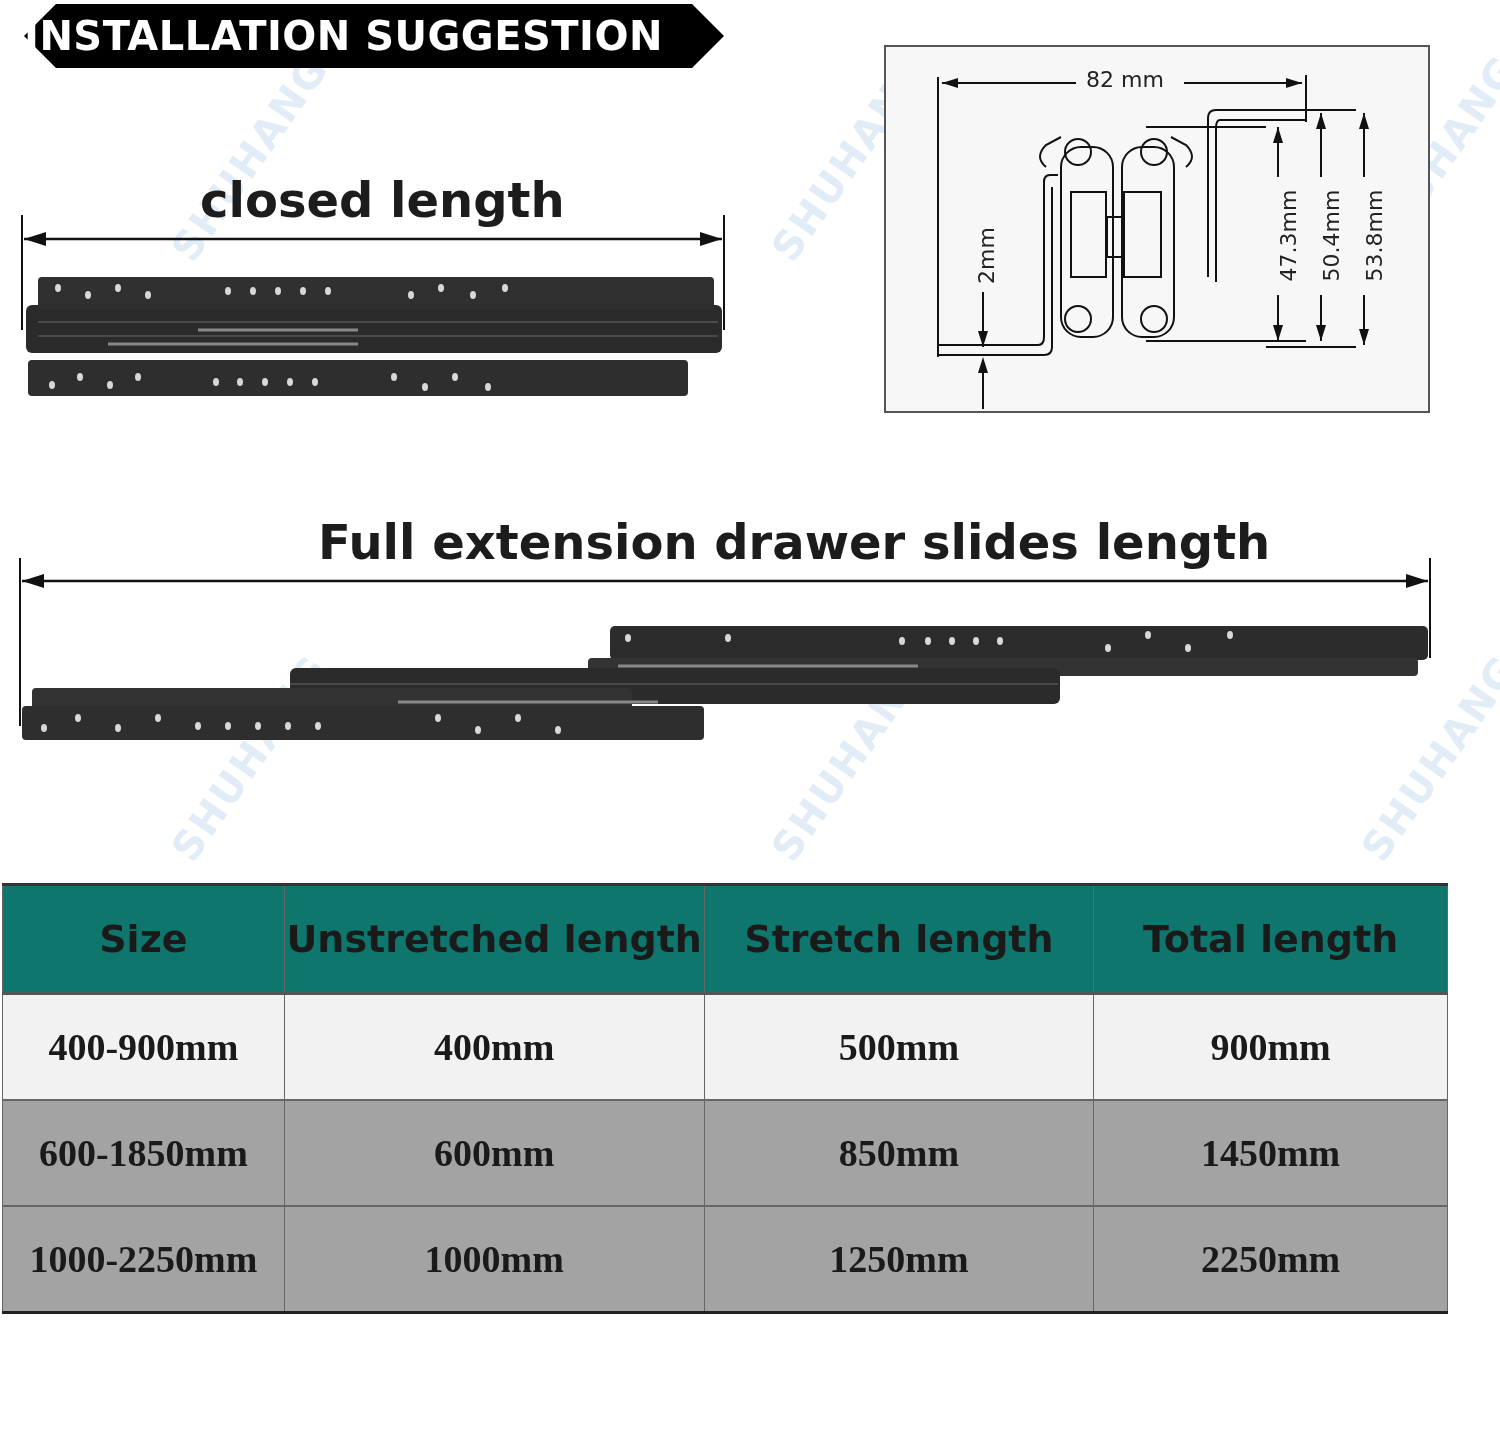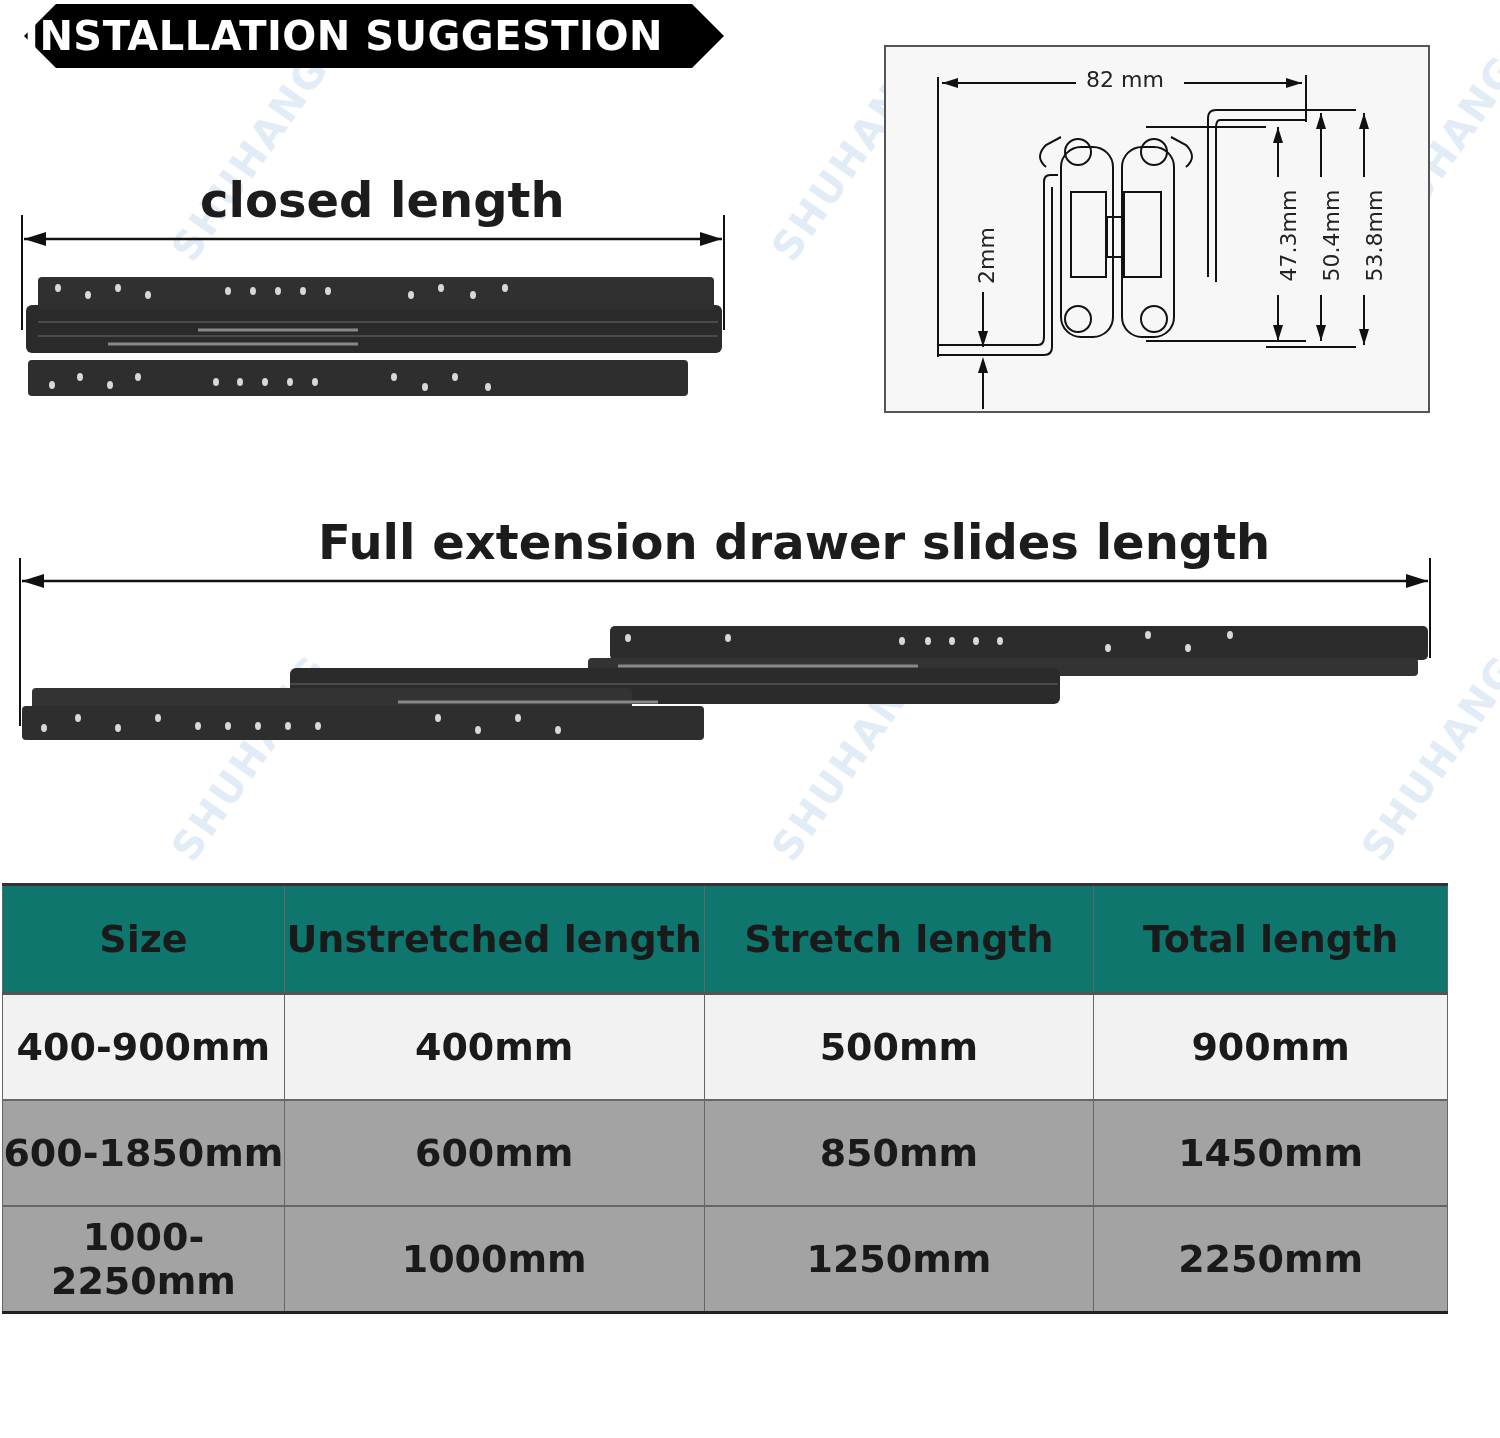--- a/index.html
+++ b/index.html
@@ -22,21 +22,21 @@
   .diagram { left:884px; top:45px; width:546px; height:368px; border:2px solid #555; box-sizing:border-box; background:#f7f7f7; }
   .dim-text { position:absolute; font-size:22px; color:#222; font-family:"DejaVu Sans", sans-serif; white-space:nowrap; background:#f7f7f7; }
   .dim-v { transform:rotate(-90deg); transform-origin:center center; }
 
   
   table.spec { position:absolute; left:2px; top:883px; width:1446px; border-collapse:collapse;
                border-top:3px solid #333; border-bottom:3px solid #222; }
   table.spec th, table.spec td { border-left:1px solid #666; border-right:1px solid #666; text-align:center;
                font-size:38px; font-weight:bold; color:#1a1a1a; padding:0; }
   table.spec th { background:#0f766e; height:106px; border-bottom:3px solid #555; font-weight:bold; }
-  table.spec td { height:104px; border-top:2px solid #666; }
+  table.spec td { height:104px; border-top:2px solid #666;font-family:Liberation Serif, serif; }
   table.spec tr.row0 td { background:#f2f2f2; }
   table.spec tr.rowN td { background:#a3a3a3; }
 
   .watermark { position:absolute; font-size:40px; font-weight:bold; color:rgba(120,170,215,0.22);
                transform:rotate(-55deg); letter-spacing:2px; pointer-events:none; white-space:nowrap; }
 </style>
 </head>
 <body>
 
 <div class="watermark" style="left:130px;top:135px;">SHUHANG</div>

